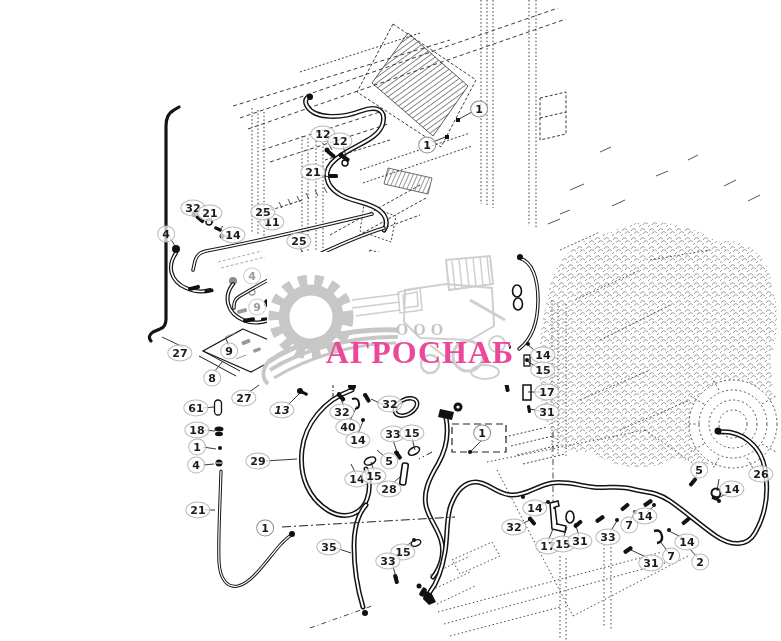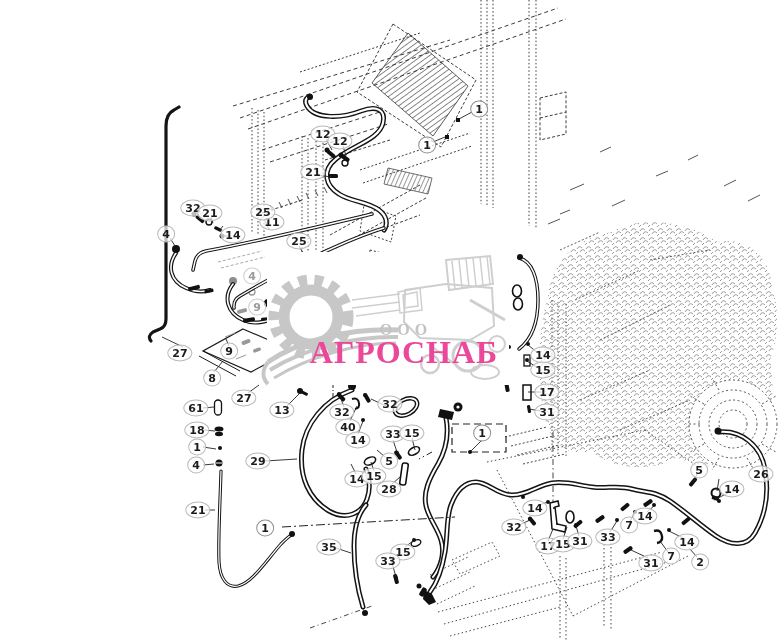--- a/index.html
+++ b/index.html
@@ -1,19 +1,19 @@
 <!DOCTYPE html>
 <html><head>
 <meta charset="utf-8">
 <style>
   html,body{margin:0;padding:0;background:#fff;}
   #stage{position:relative;width:781px;height:641px;background:#fff;overflow:hidden;
          font-family:"DejaVu Sans",sans-serif;}
   #art{position:absolute;left:0;top:0;}
-  #wm-text{position:absolute;left:0;top:0;width:685px;height:641px;pointer-events:none;}
+  #wm-text{position:absolute;left:16px;top:0;width:685px;height:641px;pointer-events:none;}
   .wm-ooo{position:absolute;left:406px;top:330px;transform:translate(-50%,-50%);
           font-family:"Liberation Serif",serif;font-weight:700;font-size:16px;
           letter-spacing:5px;color:#c3c3c3;}
   .wm-name{position:absolute;left:404px;top:352px;transform:translate(-50%,-50%);
           font-family:"Liberation Serif",serif;font-weight:700;font-size:32px;
           letter-spacing:1px;color:#ec4899;white-space:nowrap;}
   #callouts{position:absolute;left:0;top:0;width:781px;height:641px;}
   .co{position:absolute;transform:translate(-50%,-50%);
       font:bold 11px "DejaVu Sans",sans-serif;color:#1c1c1c;line-height:1;
       padding:2px 4px;border:1.4px solid #b9b9b9;border-radius:50%;
@@ -308,21 +308,21 @@
       <div class="co" style="left: 166px; top: 234px;">4</div>
       <div class="co" style="left: 233px; top: 235px;">14</div>
       <div class="co" style="left: 263px; top: 212px;">25</div>
       <div class="co" style="left: 299px; top: 241px;">25</div>
       <div class="co faded" style="left: 252px; top: 276px;">4</div>
       <div class="co faded" style="left: 257px; top: 307px;">9</div>
       <div class="co" style="left: 180px; top: 353px;">27</div>
       <div class="co" style="left: 229px; top: 351px;">9</div>
       <div class="co" style="left: 212px; top: 378px;">8</div>
       <div class="co" style="left: 244px; top: 398px;">27</div>
-      <div class="co" style="left: 282px; top: 410px;">13</div>
+      <div class="co" style="left: 282px; top: 410px; font-style: italic;">13</div>
       <div class="co" style="left: 196px; top: 408px;">61</div>
       <div class="co" style="left: 197px; top: 430px; text-align: center;">18</div>
       <div class="co" style="left: 197px; top: 447px;">1</div>
       <div class="co" style="left: 196px; top: 465px;">4</div>
       <div class="co" style="left: 258px; top: 461px;">29</div>
       <div class="co" style="left: 198px; top: 510px;">21</div>
       <div class="co circled" style="left: 265px; top: 528px;">1</div>
       <div class="co" style="left: 329px; top: 547px;">35</div>
       <div class="co" style="left: 342px; top: 412px;">32</div>
       <div class="co" style="left: 348px; top: 427px;">40</div>

